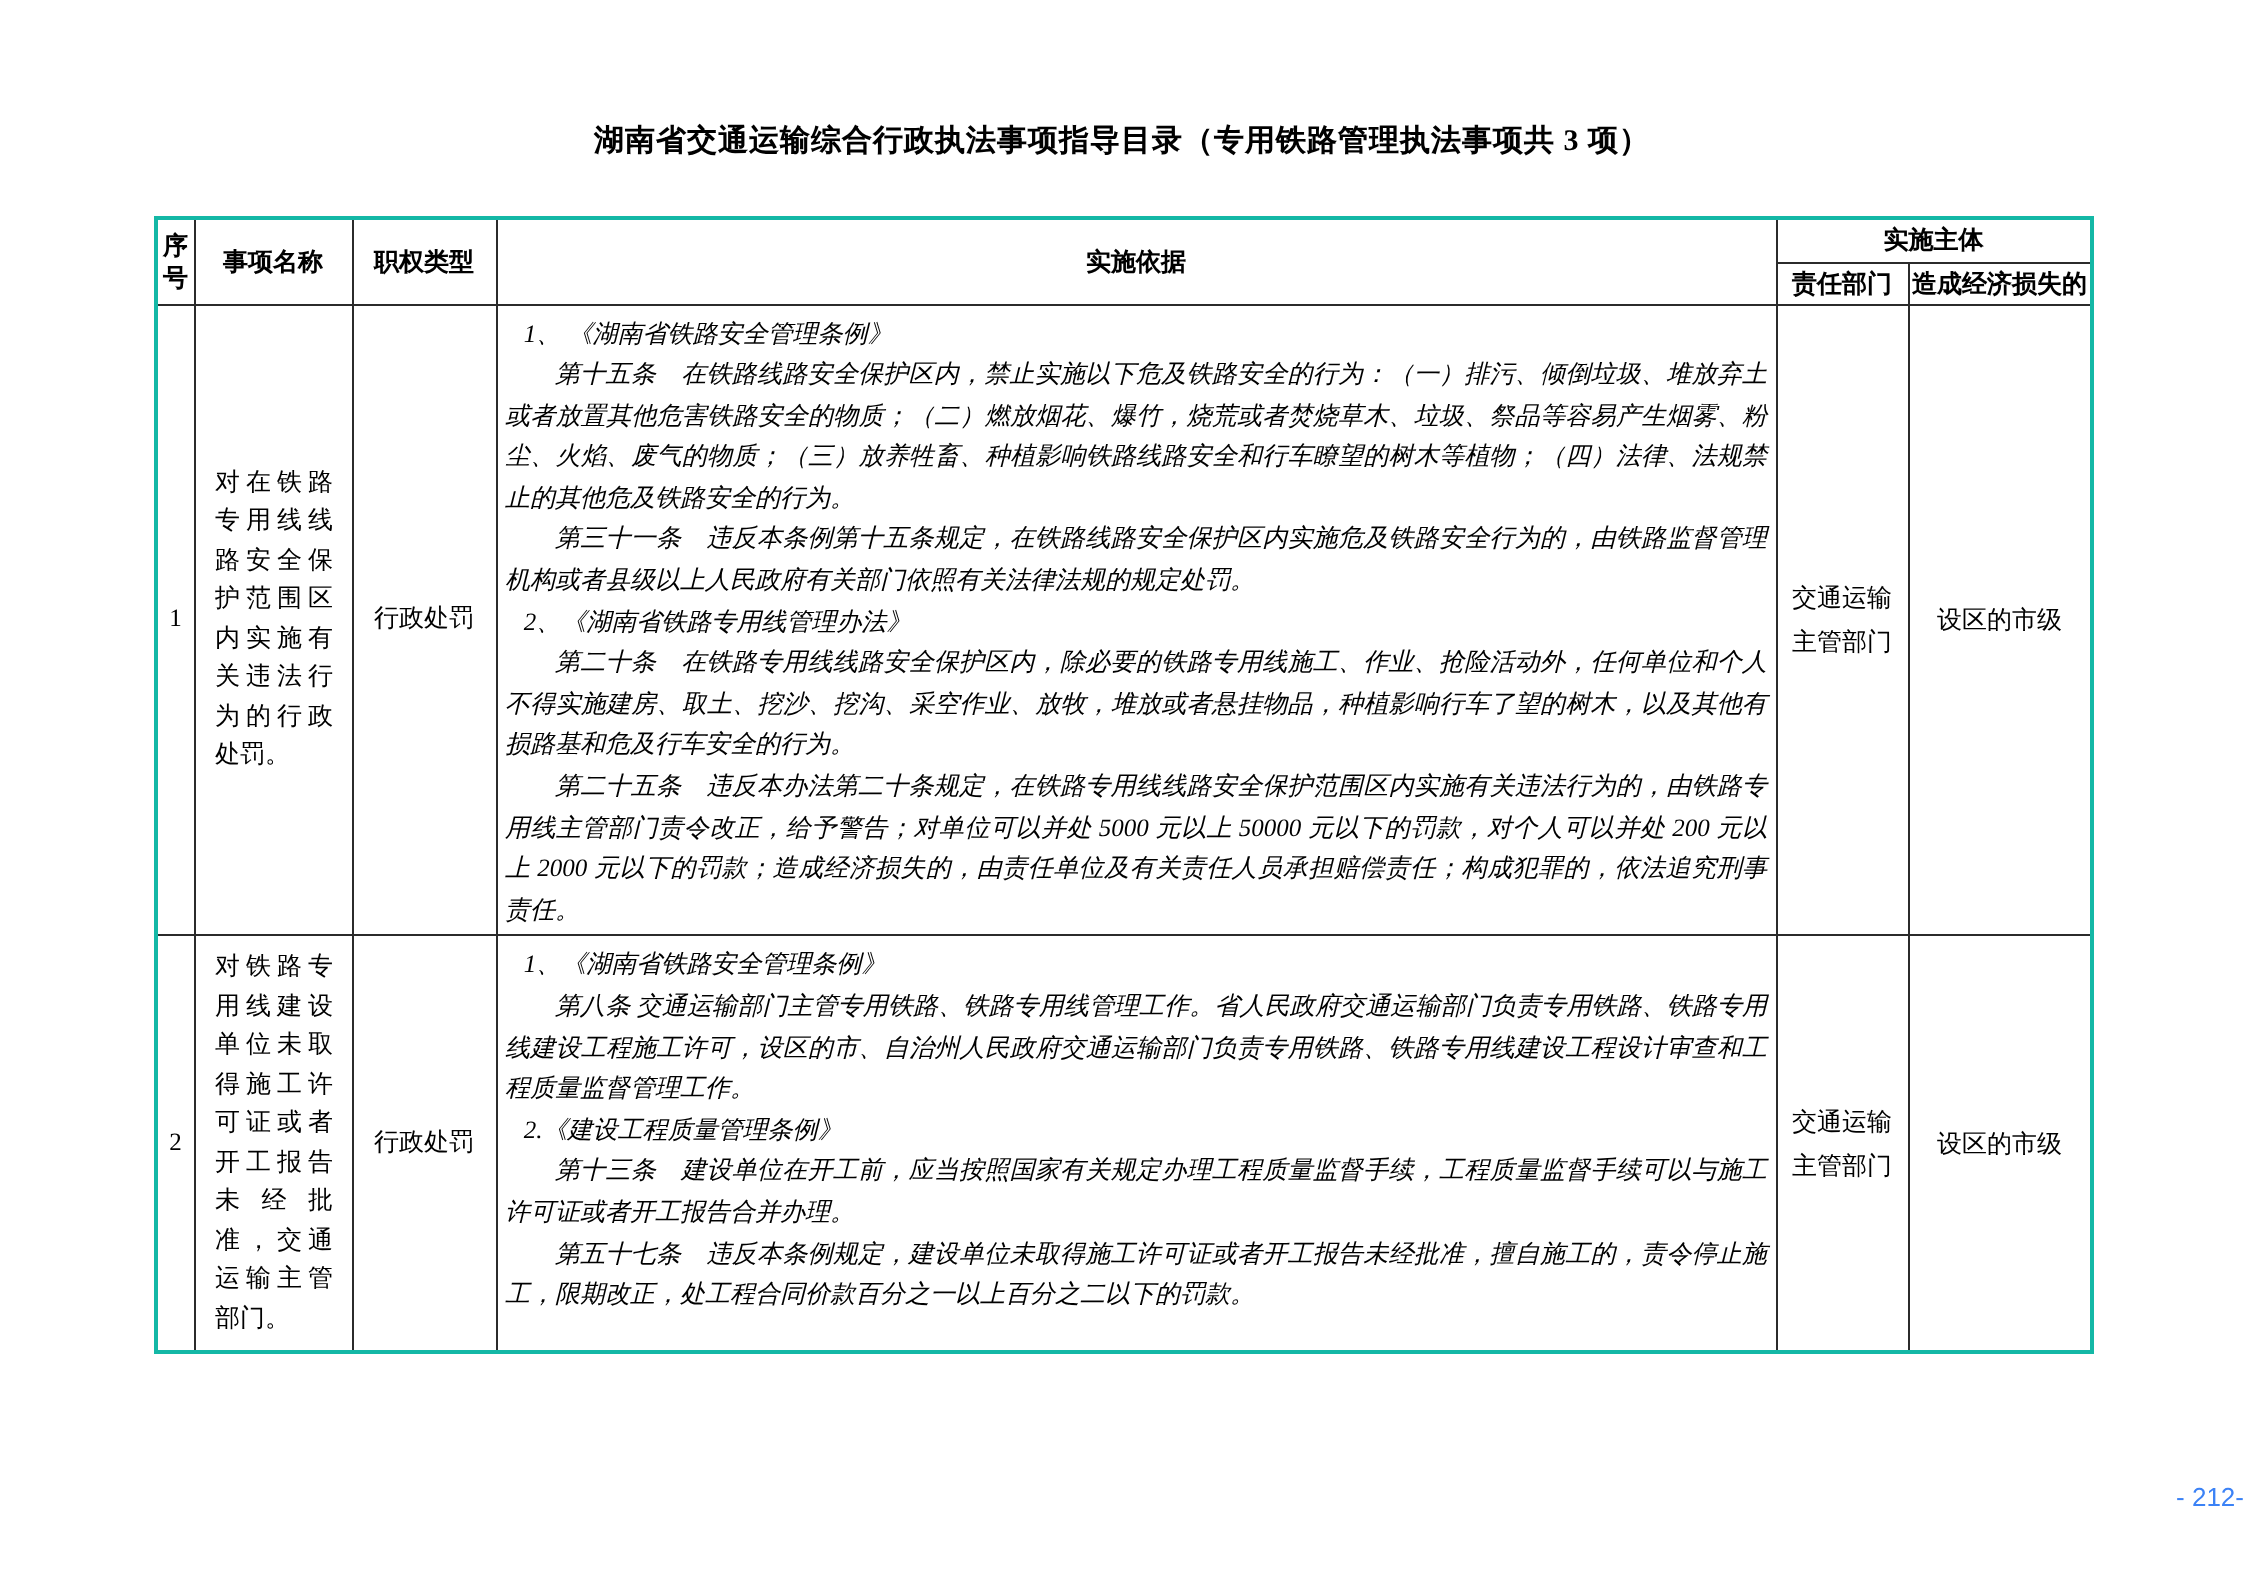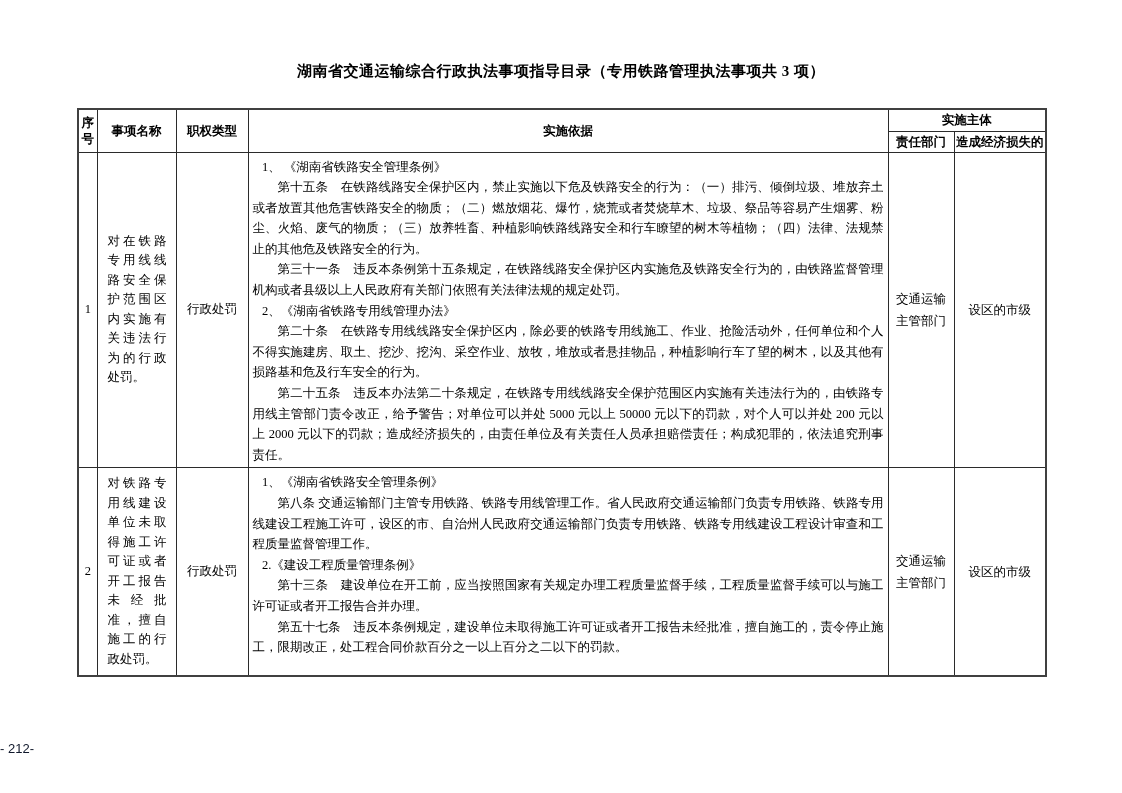--- a/index.html
+++ b/index.html
@@ -27,21 +27,21 @@
     font-weight: bold;
     line-height: 16px;
   }
   table.directory {
     position: absolute;
     left: 77px;
     top: 108px;
     width: 968px;
     border-collapse: collapse;
     table-layout: fixed;
-    border: 2px solid #404040;
+    border: 2px solid #14b8a6;
   }
   table.directory th, table.directory td {
     border: 1px solid #2b2b2b;
     font-size: 12.5px;
     color: #000000;
     overflow: hidden;
   }
   table.directory th {
     font-weight: bold;
     text-align: center;
@@ -74,39 +74,40 @@
   }
   td.cell-basis {
     vertical-align: top;
     padding: 4px 4px 2px 4px;
   }
   td.cell-basis p {
     margin: 0;
     line-height: 20.6px;
     text-align: justify;
     word-break: break-all;
+    font-style: italic;
   }
   td.cell-basis p.num { text-indent: 0.75em; }
   td.cell-basis p.art { text-indent: 2em; }
   td.cell-dept, td.cell-level {
     text-align: center;
     vertical-align: middle;
     padding: 0 4px;
     line-height: 22px;
     word-break: break-all;
   }
   .page-footer {
     position: absolute;
     left: 0;
     top: 741px;
     width: 100%;
-    text-align: left;
+    text-align: right;
     font-size: 13px;
     font-family: "Liberation Sans", "DejaVu Sans", sans-serif;
-    color: #0f172a;
+    color: #3b82f6;
   }
 </style>
 </head>
 <body>
 
 <div class="page">
 
   <div class="doc-title">湖南省交通运输综合行政执法事项指导目录（专用铁路管理执法事项共 3 项）</div>
 
   <table class="directory">
@@ -142,21 +143,21 @@
           <p class="art">第三十一条　违反本条例第十五条规定，在铁路线路安全保护区内实施危及铁路安全行为的，由铁路监督管理机构或者县级以上人民政府有关部门依照有关法律法规的规定处罚。</p>
           <p class="num">2、《湖南省铁路专用线管理办法》</p>
           <p class="art">第二十条　在铁路专用线线路安全保护区内，除必要的铁路专用线施工、作业、抢险活动外，任何单位和个人不得实施建房、取土、挖沙、挖沟、采空作业、放牧，堆放或者悬挂物品，种植影响行车了望的树木，以及其他有损路基和危及行车安全的行为。</p>
           <p class="art">第二十五条　违反本办法第二十条规定，在铁路专用线线路安全保护范围区内实施有关违法行为的，由铁路专用线主管部门责令改正，给予警告；对单位可以并处 5000 元以上 50000 元以下的罚款，对个人可以并处 200 元以上 2000 元以下的罚款；造成经济损失的，由责任单位及有关责任人员承担赔偿责任；构成犯罪的，依法追究刑事责任。</p>
         </td>
         <td class="cell-dept">交通运输主管部门</td>
         <td class="cell-level">设区的市级</td>
       </tr>
       <tr class="item-row-2">
         <td class="cell-seq">2</td>
-        <td class="cell-name">对铁路专用线建设单位未取得施工许可证或者开工报告未经批准，擅自施工的行政处罚。</td>
+        <td class="cell-name">对铁路专用线建设单位未取得施工许可证或者开工报告未经批准，交通运输主管部门。</td>
         <td class="cell-type">行政处罚</td>
         <td class="cell-basis">
           <p class="num">1、《湖南省铁路安全管理条例》</p>
           <p class="art">第八条 交通运输部门主管专用铁路、铁路专用线管理工作。省人民政府交通运输部门负责专用铁路、铁路专用线建设工程施工许可，设区的市、自治州人民政府交通运输部门负责专用铁路、铁路专用线建设工程设计审查和工程质量监督管理工作。</p>
           <p class="num">2.《建设工程质量管理条例》</p>
           <p class="art">第十三条　建设单位在开工前，应当按照国家有关规定办理工程质量监督手续，工程质量监督手续可以与施工许可证或者开工报告合并办理。</p>
           <p class="art">第五十七条　违反本条例规定，建设单位未取得施工许可证或者开工报告未经批准，擅自施工的，责令停止施工，限期改正，处工程合同价款百分之一以上百分之二以下的罚款。</p>
         </td>
         <td class="cell-dept">交通运输主管部门</td>
         <td class="cell-level">设区的市级</td>

